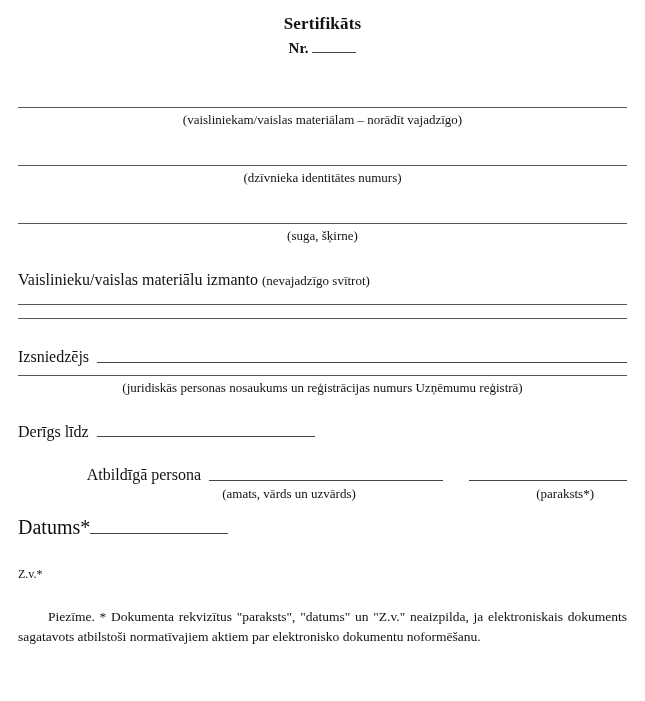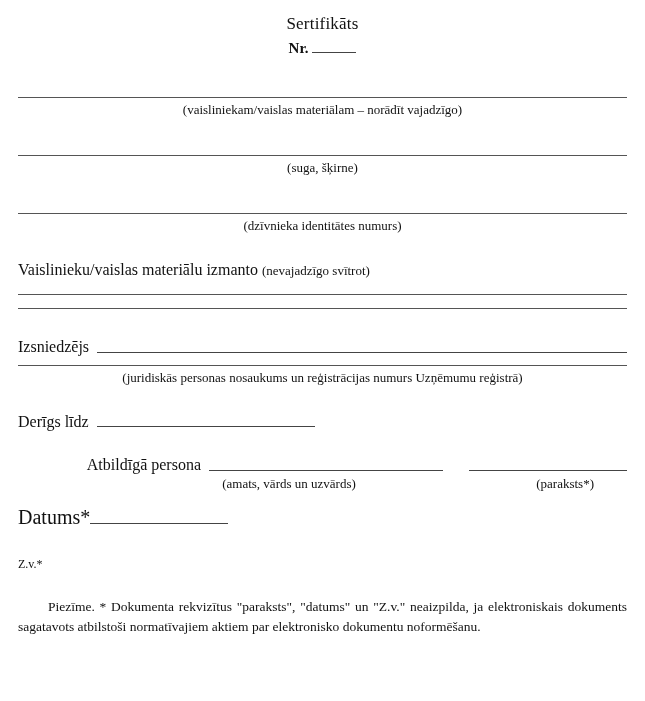--- a/index.html
+++ b/index.html
@@ -9,21 +9,21 @@
     color:#111;
     overflow:hidden;
   }
   .page{
     box-sizing:border-box;
     width:645px;height:701px;
     padding:10px 18px 0 18px;
   }
   .title{
     text-align:center;
-    font-weight:normal;
+    font-weight:bold;
     font-size:17px;
     letter-spacing:.2px;
     margin-top:4px;
   }
   .nr-row{
     text-align:center;
     font-weight:bold;
     font-size:15px;
     margin-top:6px;
   }
@@ -36,21 +36,21 @@
   .rule{
     border-bottom:1px solid #555;
     height:0;
   }
   .caption{
     text-align:center;
     font-size:13px;
     margin-top:4px;
     color:#111;
   }
-  .f1{margin-top:40px;}
+  .f1{margin-top:50px;}
   .f2,.f3,.f4{margin-top:37px;}
   .usage-row{
     margin-top:27px;
     font-size:16px;
   }
   .usage-note{font-size:13px;}
   .dbl-line-1{margin-top:15px;}
   .dbl-line-2{margin-top:13px;}
   .issuer-row{
     margin-top:29px;
@@ -116,28 +116,28 @@
 
   <div class="nr-row">
     <span>Nr.</span><span class="blank-inline nr-line"></span>
   </div>
 
   <div class="field f1">
     <div class="rule"></div>
     <div class="caption">(vaisliniekam/vaislas materiālam – norādīt vajadzīgo)</div>
   </div>
 
+  <div class="field f2">
+    <div class="rule"></div>
+    <div class="caption">(dzīvnieka identitātes numurs)</div>
+  </div>
+
   <div class="field f3">
     <div class="rule"></div>
     <div class="caption">(suga, šķirne)</div>
-  </div>
-
-  <div class="field f2">
-    <div class="rule"></div>
-    <div class="caption">(dzīvnieka identitātes numurs)</div>
   </div>
 
 
   <div class="usage-row">
     <span>Vaislinieku/vaislas materiālu izmanto</span>
     <span class="usage-note">(nevajadzīgo svītrot)</span>
   </div>
 
   <div class="field">
     <div class="rule dbl-line-1"></div>

